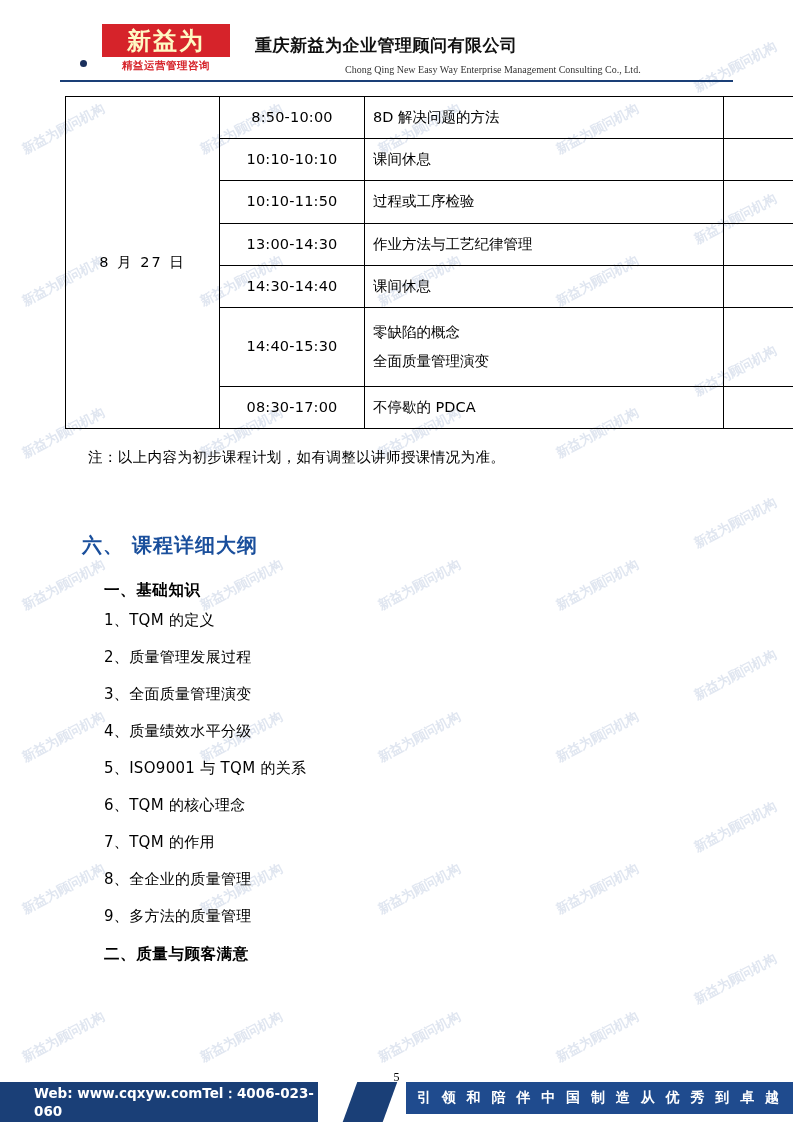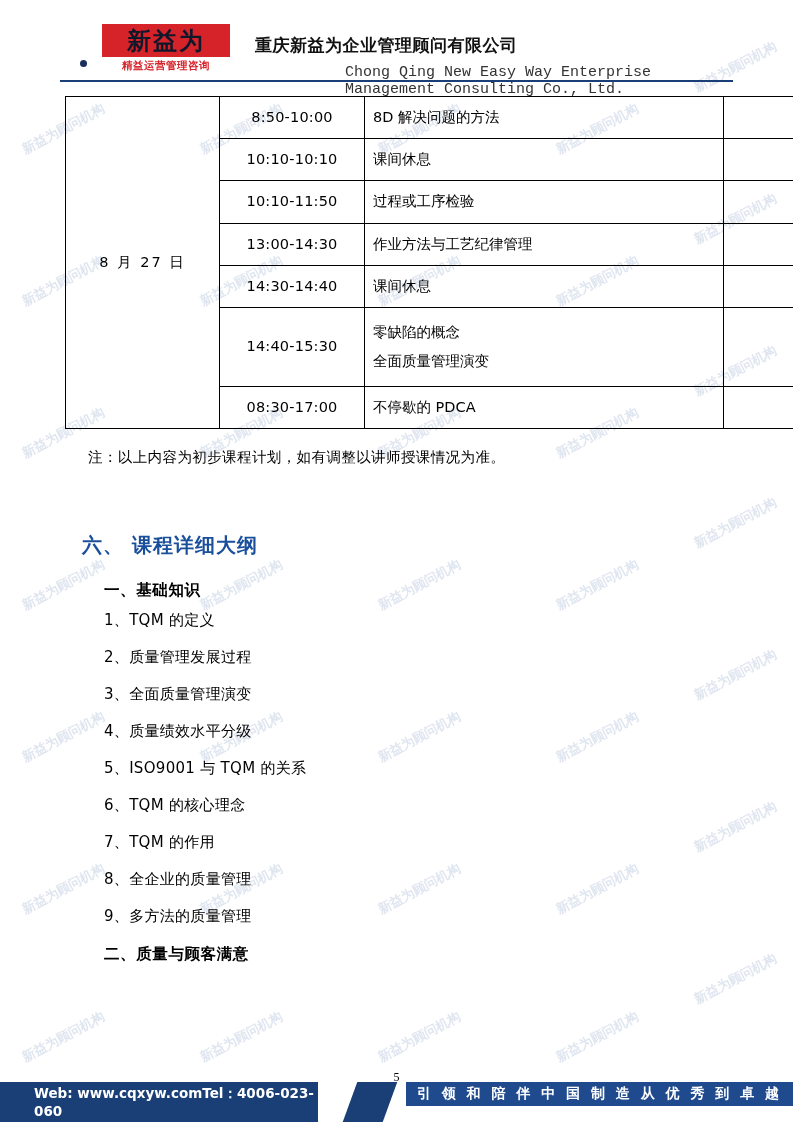--- a/index.html
+++ b/index.html
@@ -50,21 +50,21 @@
   }
   .logo-box {
     position: absolute;
     left: 42px;
     top: 2px;
     width: 128px;
     height: 56px;
   }
   .logo-main {
     background: #d6232a;
-    color: #0f172a;
+    color: #fef9c3;
     font-size: 24px;
     font-weight: bold;
     letter-spacing: 2px;
     text-align: center;
     padding: 4px 2px 3px;
     line-height: 1.1;
     font-family: "DejaVu Sans", sans-serif;
   }
   .logo-sub {
     color: #d6232a;
@@ -91,23 +91,23 @@
     font-size: 17px;
     font-weight: bold;
     color: #111;
     letter-spacing: 0.5px;
     font-family: "DejaVu Sans", sans-serif;
   }
   .company-en {
     position: absolute;
     left: 285px;
     top: 42px;
-    font-size: 15px;
+    font-size: 10px;
     color: #333;
-    font-family: Liberation Mono, monospace;
+    font-family: Liberation Serif, serif;
   }
   .header-rule {
     position: absolute;
     left: 60px;
     right: 60px;
     top: 80px;
     height: 2px;
     background: #1a3f77;
     z-index: 2;
   }
@@ -245,21 +245,21 @@
     align-items: center;
     padding-left: 34px;
     box-sizing: border-box;
     font-family: "DejaVu Sans", sans-serif;
   }
   .footer-right {
     position: absolute;
     left: 370px;
     right: 0;
     top: 0;
-    height: 24px;
+    height: 32px;
     background: #1f4b8e;
     color: #ffffff;
     font-size: 14px;
     font-weight: bold;
     display: flex;
     align-items: center;
     justify-content: center;
     letter-spacing: 3px;
     font-family: "DejaVu Sans", sans-serif;
     margin-left: 36px;

